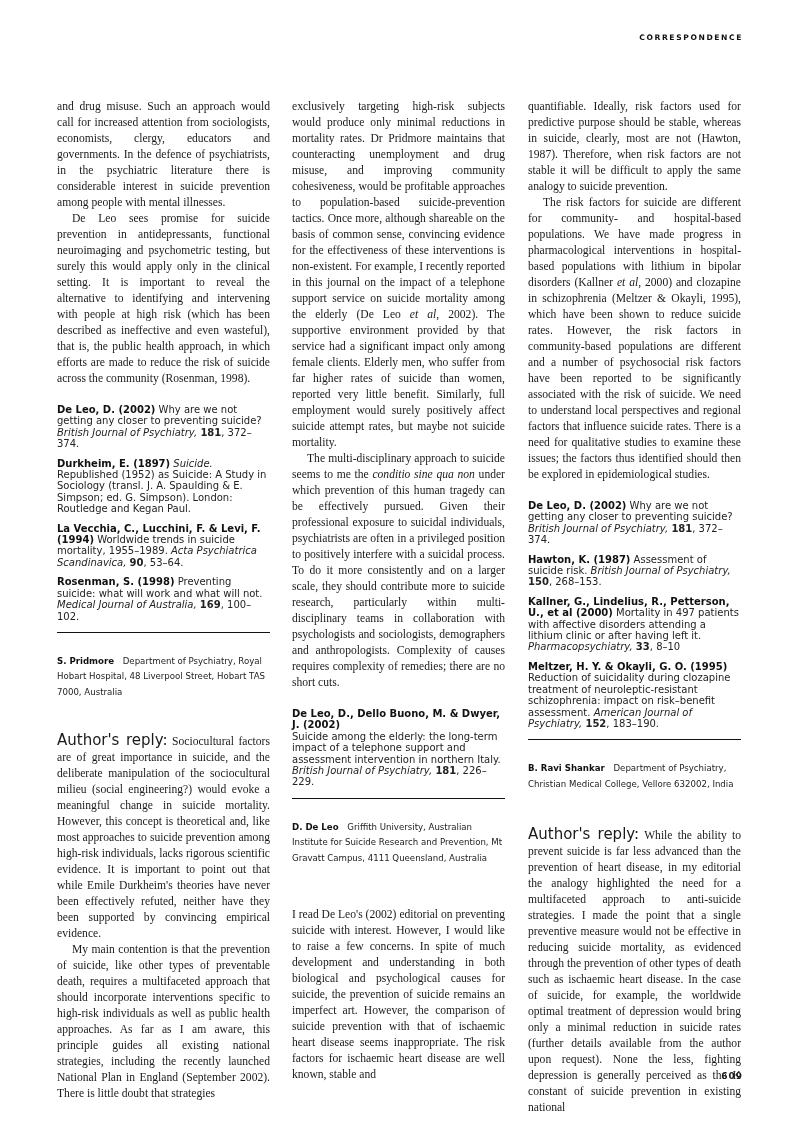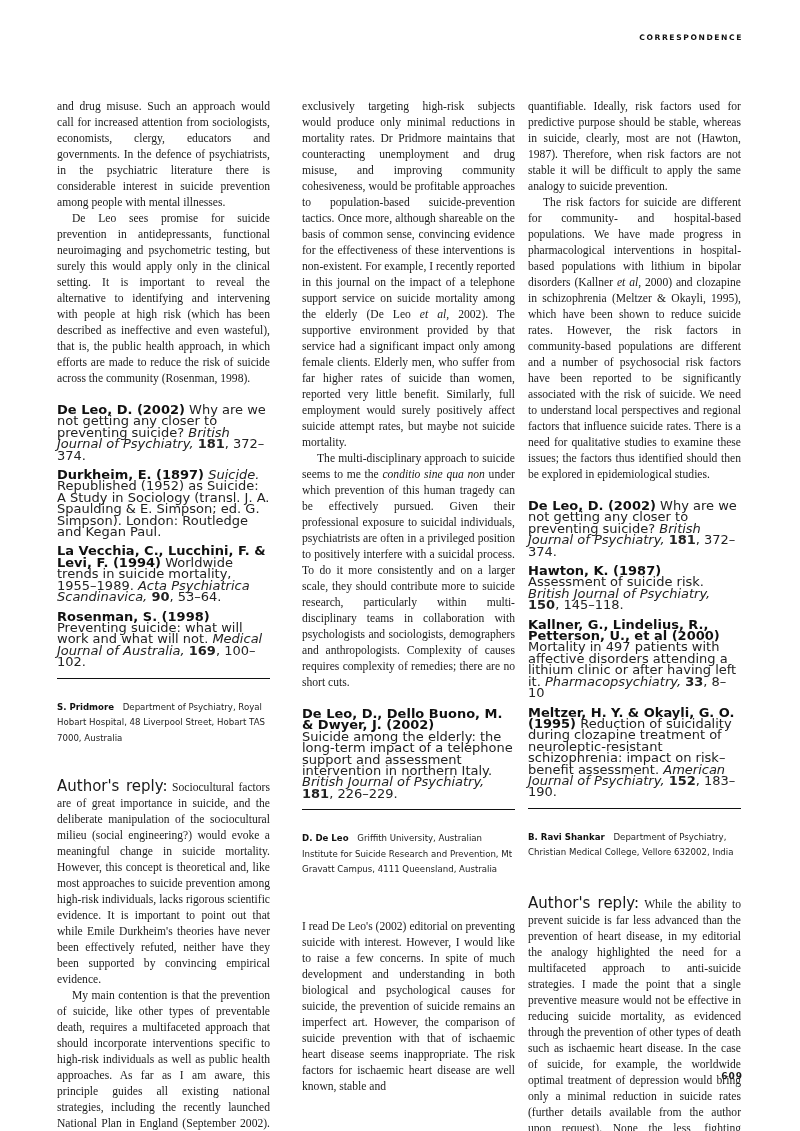--- a/index.html
+++ b/index.html
@@ -4,30 +4,30 @@
 <style>
   html, body { margin: 0; padding: 0; background: #ffffff; }
   body { width: 800px; height: 1131px; position: relative; overflow: hidden; color: #1a1a1a; }
   .header-label {
     position: absolute; top: 33px; right: 57px;
     font-family: "DejaVu Sans", sans-serif; font-weight: bold;
     font-size: 7.6px; letter-spacing: 1.6px; color: #111;
   }
   .col { position: absolute; top: 99px; width: 213px; }
   .col1 { left: 57px; }
-  .col2 { left: 302px; }
+  .col2 { left: 292px; }
   .col3 { left: 528px; }
   .body-text {
     font-family: "Liberation Serif", serif; font-size: 11.6px; line-height: 16px;
     text-align: justify; margin: 0; hyphens: none;
   }
   .body-text.indent { text-indent: 15px; }
   .refs { margin-top: 17px; }
   .ref {
-    font-family: "DejaVu Sans", sans-serif; font-size: 13px; line-height: 11.4px;
+    font-family: "DejaVu Sans", sans-serif; font-size: 10px; line-height: 11.4px;
     margin: 0 0 8px 0; color: #222;
   }
   .ref .ra { font-weight: bold; color: #111; }
   .ref .vol { font-weight: bold; }
   .ref i { font-style: italic; }
   .affil {
     border-top: 1.4px solid #111; margin-top: 10px; padding-top: 21px;
     font-family: "DejaVu Sans", sans-serif; font-size: 8.6px; line-height: 15.5px; color: #222;
   }
   .affil .aname { font-weight: bold; color: #111; margin-right: 6px; }
@@ -84,21 +84,21 @@
 
   <p class="body-text">I read De Leo's (2002) editorial on preventing suicide with interest. However, I would like to raise a few concerns. In spite of much development and understanding in both biological and psychological causes for suicide, the prevention of suicide remains an imperfect art. However, the comparison of suicide prevention with that of ischaemic heart disease seems inappropriate. The risk factors for ischaemic heart disease are well known, stable and</p>
 </div>
 
 <div class="col col3">
   <p class="body-text">quantifiable. Ideally, risk factors used for predictive purpose should be stable, whereas in suicide, clearly, most are not (Hawton, 1987). Therefore, when risk factors are not stable it will be difficult to apply the same analogy to suicide prevention.</p>
   <p class="body-text indent"><span>The risk factors for suicide are different for community- and hospital-based populations. We have made progress in pharmacological interventions in hospital-based populations with lithium in bipolar disorders (Kallner </span><i>et al</i><span>, 2000) and clozapine in schizophrenia (Meltzer &amp; Okayli, 1995), which have been shown to reduce suicide rates. However, the risk factors in community-based populations are different and a number of psychosocial risk factors have been reported to be significantly associated with the risk of suicide. We need to understand local perspectives and regional factors that influence suicide rates. There is a need for qualitative studies to examine these issues; the factors thus identified should then be explored in epidemiological studies.</span></p>
 
   <div class="refs">
     <p class="ref"><span class="ra">De Leo, D. (2002)</span><span> Why are we not getting any closer to preventing suicide? </span><i>British Journal of Psychiatry,</i> <span class="vol">181</span><span>, 372–374.</span></p>
-    <p class="ref"><span class="ra">Hawton, K. (1987)</span><span> Assessment of suicide risk. </span><i>British Journal of Psychiatry,</i> <span class="vol">150</span><span>, 145–118.</span></p>
+    <p class="ref"><span class="ra">Hawton, K. (1987)</span><span> Assessment of suicide risk. </span><i>British Journal of Psychiatry,</i> <span class="vol">150</span><span>, 268–153.</span></p>
     <p class="ref"><span class="ra">Kallner, G., Lindelius, R., Petterson, U., et al (2000)</span><span> Mortality in 497 patients with affective disorders attending a lithium clinic or after having left it. </span><i>Pharmacopsychiatry,</i> <span class="vol">33</span><span>, 8–10</span></p>
     <p class="ref"><span class="ra">Meltzer, H. Y. &amp; Okayli, G. O. (1995)</span><span> Reduction of suicidality during clozapine treatment of neuroleptic-resistant schizophrenia: impact on risk–benefit assessment. </span><i>American Journal of Psychiatry,</i> <span class="vol">152</span><span>, 183–190.</span></p>
   </div>
 
   <div class="affil">
     <span class="aname">B. Ravi Shankar</span>
     <span>Department of Psychiatry, Christian Medical College, Vellore 632002, India</span>
   </div>
 
   <div class="gap-affil-3"></div>

